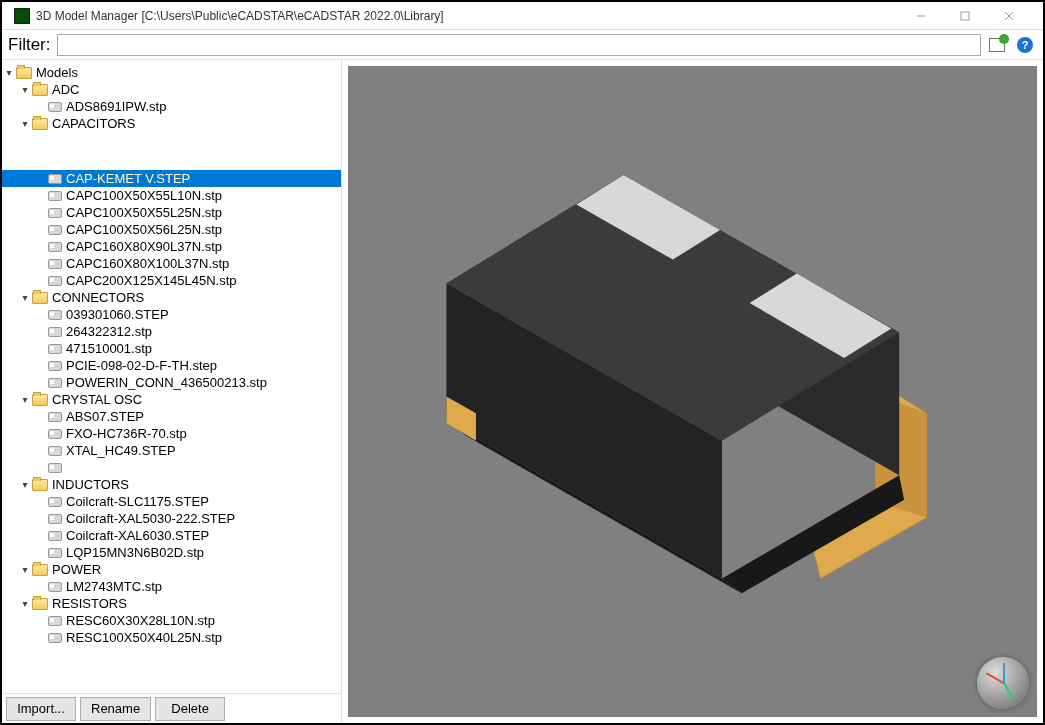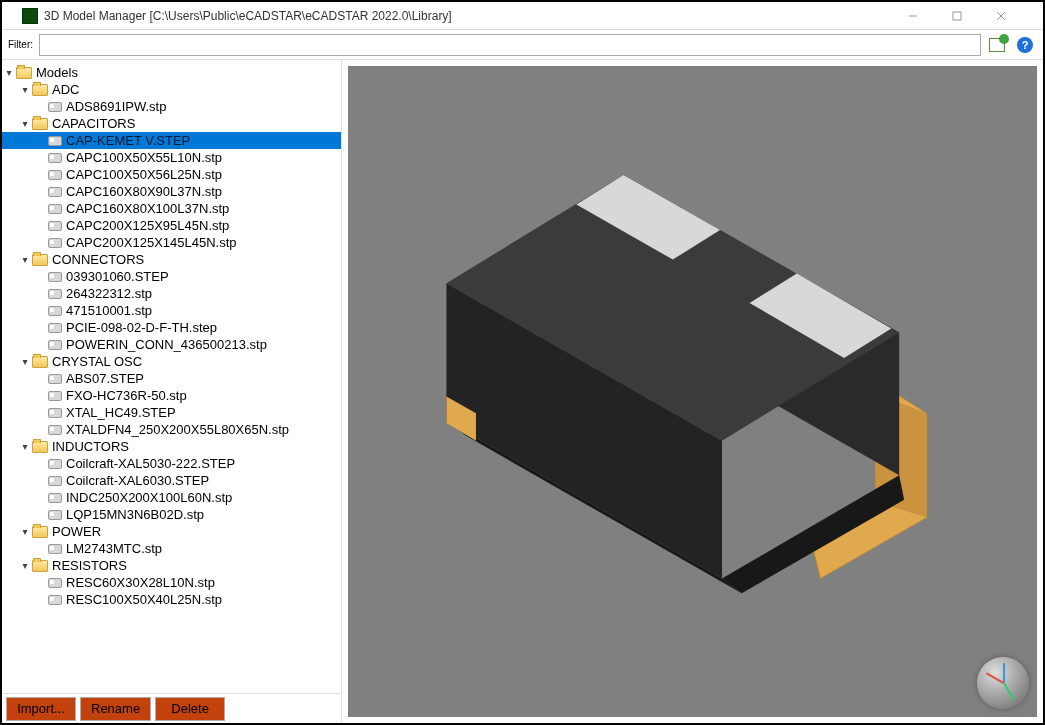--- a/index.html
+++ b/index.html
@@ -16,21 +16,21 @@
     border: 2px solid #000;
     display: flex;
     flex-direction: column;
     background: #fff;
     position: relative;
   }
   .titlebar {
     height: 28px;
     display: flex;
     align-items: center;
-    padding: 0 20px;
+    padding: 0 12px;
     border-bottom: 1px solid #ddd;
     background: #fff;
   }
   .titlebar .app-icon {
     width: 16px; height: 16px;
     background: #0a4a0a;
     border: 1px solid #063006;
     margin-right: 6px;
     display: inline-block;
   }
@@ -42,21 +42,21 @@
     color: #999;
   }
   .filter-row {
     height: 30px;
     display: flex;
     align-items: center;
     padding: 2px 6px;
     gap: 4px;
     border-bottom: 1px solid #e0e0e0;
   }
-  .filter-label { font-size: 10px; color: #000; margin-right: 2px; }
+  .filter-label { font-size: 17px; color: #000; margin-right: 2px; }
   .filter-input {
     flex: 1;
     height: 22px;
     border: 1px solid #aaa;
     padding: 0 4px;
     font-size: 13px;
   }
   .icon-btn {
     width: 24px; height: 22px;
     display: flex; align-items: center; justify-content: center;
@@ -106,21 +106,22 @@
   .tree::-webkit-scrollbar-thumb { background: #c0c0c0; border: 1px solid #a0a0a0; }
   .node {
     display: flex;
     align-items: center;
     height: 17px;
     padding-right: 4px;
     white-space: nowrap;
   }
   .node.selected {
     background: #0078d7;
-    color: #0f172a;
+    color: #fef9c3;
+    margin-top: 38px;
   }
   .indent { display: inline-block; width: 16px; height: 1px; }
   .toggle {
     width: 14px;
     display: inline-flex;
     justify-content: center;
     font-size: 10px;
     color: #444;
   }
   .node.selected .toggle { color: #fff; }
@@ -165,21 +166,21 @@
     display: flex;
     align-items: center;
     padding: 2px 4px;
     gap: 4px;
   }
   .btn {
     height: 24px;
     min-width: 70px;
     padding: 0 10px;
     border: 1px solid #adadad;
-    background: #c2410c;
+    background: #e5e5e5;
     font-size: 13px;
     display: inline-flex;
     align-items: center;
     justify-content: center;
     cursor: default;
   }
   .viewport {
     flex: 1;
     padding: 6px;
     display: flex;
@@ -286,20 +287,27 @@
             <span class="indent"></span>
             <span class="toggle"></span>
             <span class="file-icon"></span>
             <span class="node-label">CAPC100X50X55L10N.stp</span>
           </div>
           <div class="node">
             <span class="indent"></span>
             <span class="indent"></span>
             <span class="toggle"></span>
             <span class="file-icon"></span>
+            <span class="node-label">CAPC100X50X55L25N.stp</span>
+          </div>
+          <div class="node">
+            <span class="indent"></span>
+            <span class="indent"></span>
+            <span class="toggle"></span>
+            <span class="file-icon"></span>
             <span class="node-label">CAPC100X50X56L25N.stp</span>
           </div>
           <div class="node">
             <span class="indent"></span>
             <span class="indent"></span>
             <span class="toggle"></span>
             <span class="file-icon"></span>
             <span class="node-label">CAPC160X80X90L37N.stp</span>
           </div>
           <div class="node">
@@ -307,27 +315,20 @@
             <span class="indent"></span>
             <span class="toggle"></span>
             <span class="file-icon"></span>
             <span class="node-label">CAPC160X80X100L37N.stp</span>
           </div>
           <div class="node">
             <span class="indent"></span>
             <span class="indent"></span>
             <span class="toggle"></span>
             <span class="file-icon"></span>
-            <span class="node-label">CAPC200X125X95L45N.stp</span>
-          </div>
-          <div class="node">
-            <span class="indent"></span>
-            <span class="indent"></span>
-            <span class="toggle"></span>
-            <span class="file-icon"></span>
             <span class="node-label">CAPC200X125X145L45N.stp</span>
           </div>
           <div class="node">
             <span class="indent"></span>
             <span class="toggle">▾</span>
             <span class="folder-icon"></span>
             <span class="node-label">CONNECTORS</span>
           </div>
           <div class="node">
             <span class="indent"></span>
@@ -375,62 +376,61 @@
             <span class="indent"></span>
             <span class="toggle"></span>
             <span class="file-icon"></span>
             <span class="node-label">ABS07.STEP</span>
           </div>
           <div class="node">
             <span class="indent"></span>
             <span class="indent"></span>
             <span class="toggle"></span>
             <span class="file-icon"></span>
-            <span class="node-label">FXO-HC736R-50.stp</span>
+            <span class="node-label">FXO-HC736R-70.stp</span>
           </div>
           <div class="node">
             <span class="indent"></span>
             <span class="indent"></span>
             <span class="toggle"></span>
             <span class="file-icon"></span>
             <span class="node-label">XTAL_HC49.STEP</span>
           </div>
           <div class="node">
             <span class="indent"></span>
             <span class="indent"></span>
             <span class="toggle"></span>
             <span class="file-icon"></span>
-            <span class="node-label">XTALDFN4_250X200X55L80X65N.stp</span>
           </div>
           <div class="node">
             <span class="indent"></span>
             <span class="toggle">▾</span>
             <span class="folder-icon"></span>
             <span class="node-label">INDUCTORS</span>
           </div>
           <div class="node">
             <span class="indent"></span>
             <span class="indent"></span>
             <span class="toggle"></span>
             <span class="file-icon"></span>
+            <span class="node-label">Coilcraft-SLC1175.STEP</span>
+          </div>
+          <div class="node">
+            <span class="indent"></span>
+            <span class="indent"></span>
+            <span class="toggle"></span>
+            <span class="file-icon"></span>
             <span class="node-label">Coilcraft-XAL5030-222.STEP</span>
           </div>
           <div class="node">
             <span class="indent"></span>
             <span class="indent"></span>
             <span class="toggle"></span>
             <span class="file-icon"></span>
             <span class="node-label">Coilcraft-XAL6030.STEP</span>
-          </div>
-          <div class="node">
-            <span class="indent"></span>
-            <span class="indent"></span>
-            <span class="toggle"></span>
-            <span class="file-icon"></span>
-            <span class="node-label">INDC250X200X100L60N.stp</span>
           </div>
           <div class="node">
             <span class="indent"></span>
             <span class="indent"></span>
             <span class="toggle"></span>
             <span class="file-icon"></span>
             <span class="node-label">LQP15MN3N6B02D.stp</span>
           </div>
           <div class="node">
             <span class="indent"></span>

